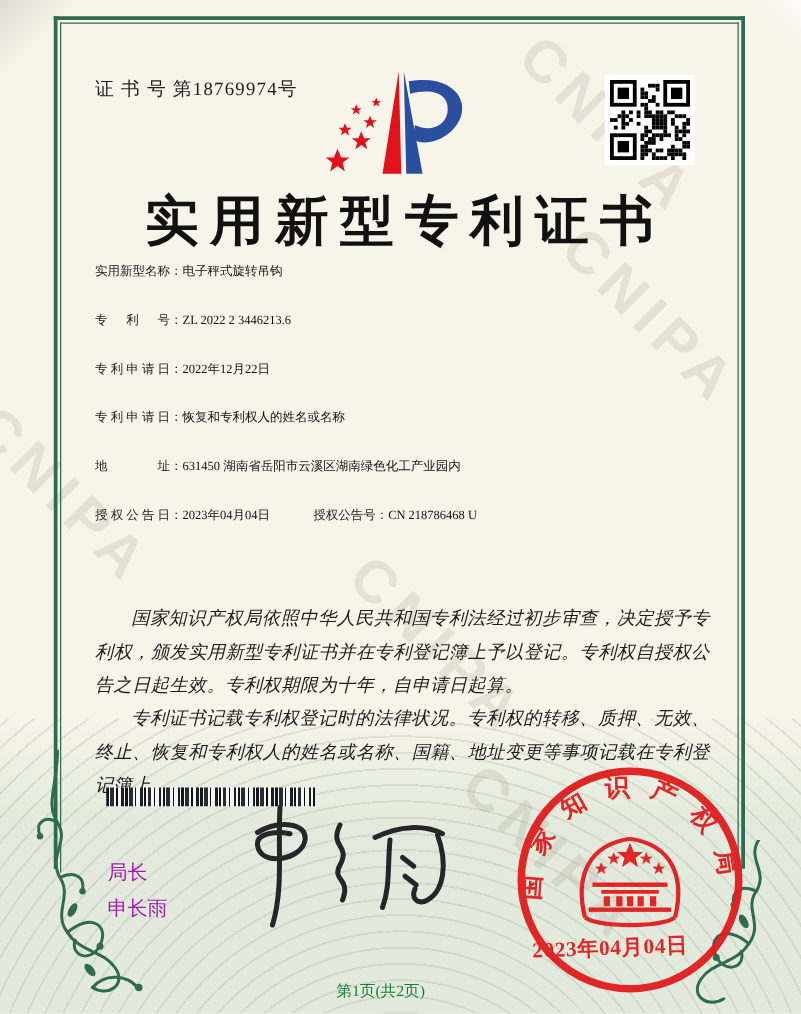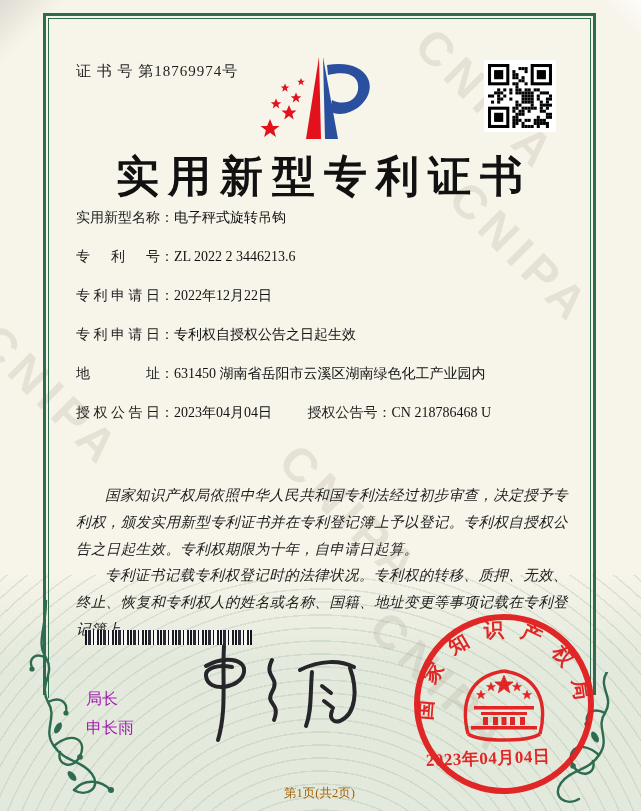--- a/index.html
+++ b/index.html
@@ -42,21 +42,21 @@
   .content { position:absolute; inset:0; z-index:3; }
 
   .cert-no { position:absolute; left:76px; top:62px; font-size:15px; letter-spacing:1px; color:#1d1d1d; }
   .logo { position:absolute; left:248px; top:53px; }
   .qr { position:absolute; left:484px; top:60px; width:72px; height:72px; background:#fff; padding:4px; }
   .qr svg{ display:block; width:64px; height:64px; }
 
   .title { position:absolute; left:43px; width:553px; top:148px; text-align:center;
     font-size:43px; font-weight:bold; letter-spacing:9px; padding-left:9px; color:#111; }
 
-  .fields { position:absolute; left:76px; top:206px; width:500px; font-size:14px; }
+  .fields { position:absolute; left:76px; top:206px; width:500px; font-size:10px; }
   .field-row { height:39px; line-height:24px; white-space:nowrap; }
   .field-label { display:inline-block; width:6em; text-align:justify; text-align-last:justify; color:#1d1d1d; }
   .field-colon { display:inline-block; width:1em; color:#1d1d1d; }
   .field-value { color:#111; }
   .field-label2 { display:inline-block; width:5em; margin-left:32px; text-align:justify; text-align-last:justify; color:#1d1d1d; }
 
   .paras { position:absolute; left:76px; top:482px; width:492px;
     font-style:italic; font-size:14.5px; line-height:1.85; letter-spacing:0.4px;
     text-align:justify; color:#1c1c1c; }
   .paras p { text-indent:2em; }
@@ -65,22 +65,22 @@
     background:repeating-linear-gradient(90deg,
       #14141a 0 2px,#f6f6f2 2px 3px,#2a2a33 3px 6px,#f6f6f2 6px 8px,
       #0f0f14 8px 9px,#f6f6f2 9px 12px,#1d1d24 12px 14px,#f6f6f2 14px 15px); }
 
   .signer { position:absolute; left:86px; top:684px; z-index:3;
     font-family:"Liberation Sans","DejaVu Sans",sans-serif; font-size:16px; line-height:29px; color:#a21caf; }
   .signature { position:absolute; left:168px; top:638px; z-index:3; }
 
   .seal { position:absolute; left:410px; top:610px; z-index:4; opacity:0.96; }
 
-  .footer { position:absolute; left:43px; width:553px; top:785px; z-index:3;
-    text-align:center; font-size:12.5px; color:#a16207; }
+  .footer { position:absolute; left:28px; width:553px; top:785px; z-index:3;
+    text-align:center; font-size:12.5px; color:#15803d; }
 </style>
 </head>
 <body>
 
 <div class="page-shade"></div>
 <div class="wave-band"></div>
 
 <div class="watermark wm1">CNIPA</div>
 <div class="watermark wm2">CNIPA</div>
 <div class="watermark wm3">CNIPA</div>
@@ -291,21 +291,21 @@
     <div class="field-row">
       <span class="field-label">实用新型名称</span><span class="field-colon">：</span><span class="field-value">电子秤式旋转吊钩</span>
     </div>
     <div class="field-row">
       <span class="field-label">专利号</span><span class="field-colon">：</span><span class="field-value">ZL 2022 2 3446213.6</span>
     </div>
     <div class="field-row">
       <span class="field-label">专利申请日</span><span class="field-colon">：</span><span class="field-value">2022年12月22日</span>
     </div>
     <div class="field-row">
-      <span class="field-label">专利申请日</span><span class="field-colon">：</span><span class="field-value">专利权自授权公告之日起生效</span>
+      <span class="field-label">专利申请日</span><span class="field-colon">：</span><span class="field-value">恢复和专利权人的姓名或名称</span>
     </div>
     <div class="field-row">
       <span class="field-label">地址</span><span class="field-colon">：</span><span class="field-value">631450 湖南省岳阳市云溪区湖南绿色化工产业园内</span>
     </div>
     <div class="field-row">
       <span class="field-label">授权公告日</span><span class="field-colon">：</span><span class="field-value">2023年04月04日</span>
       <span class="field-label2">授权公告号</span><span class="field-colon">：</span><span class="field-value">CN 218786468 U</span>
     </div>
   </div>
 

